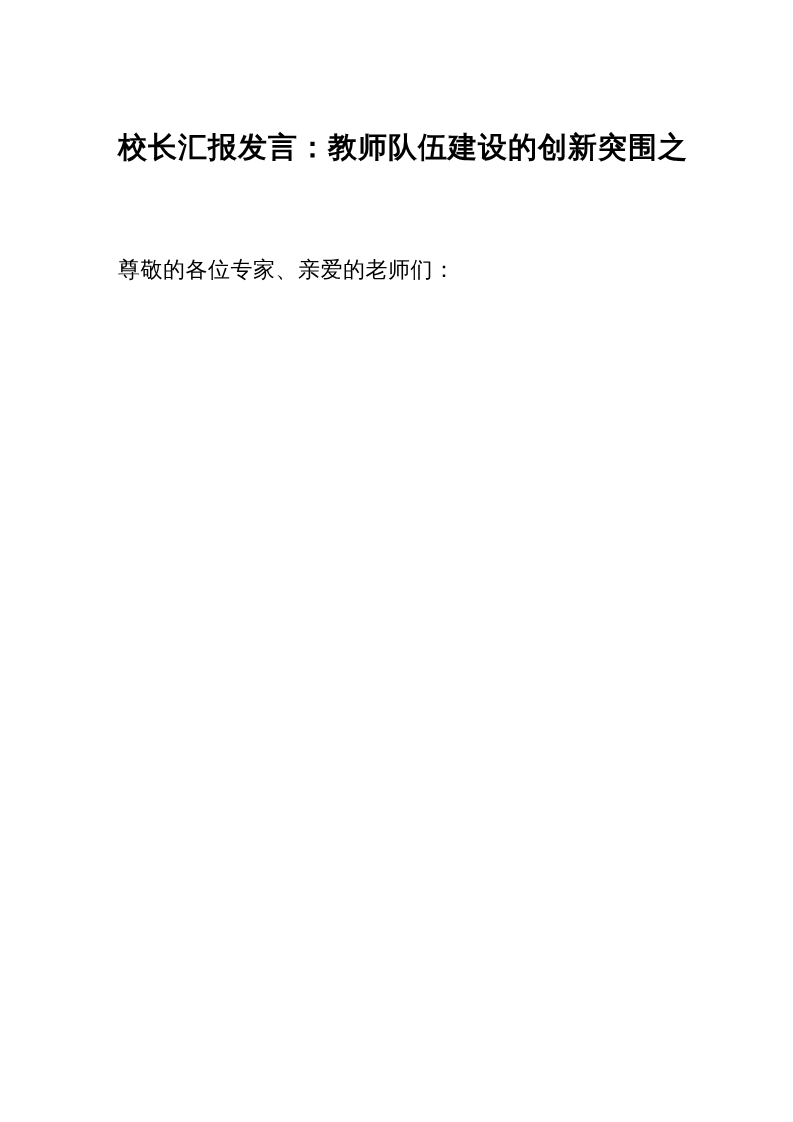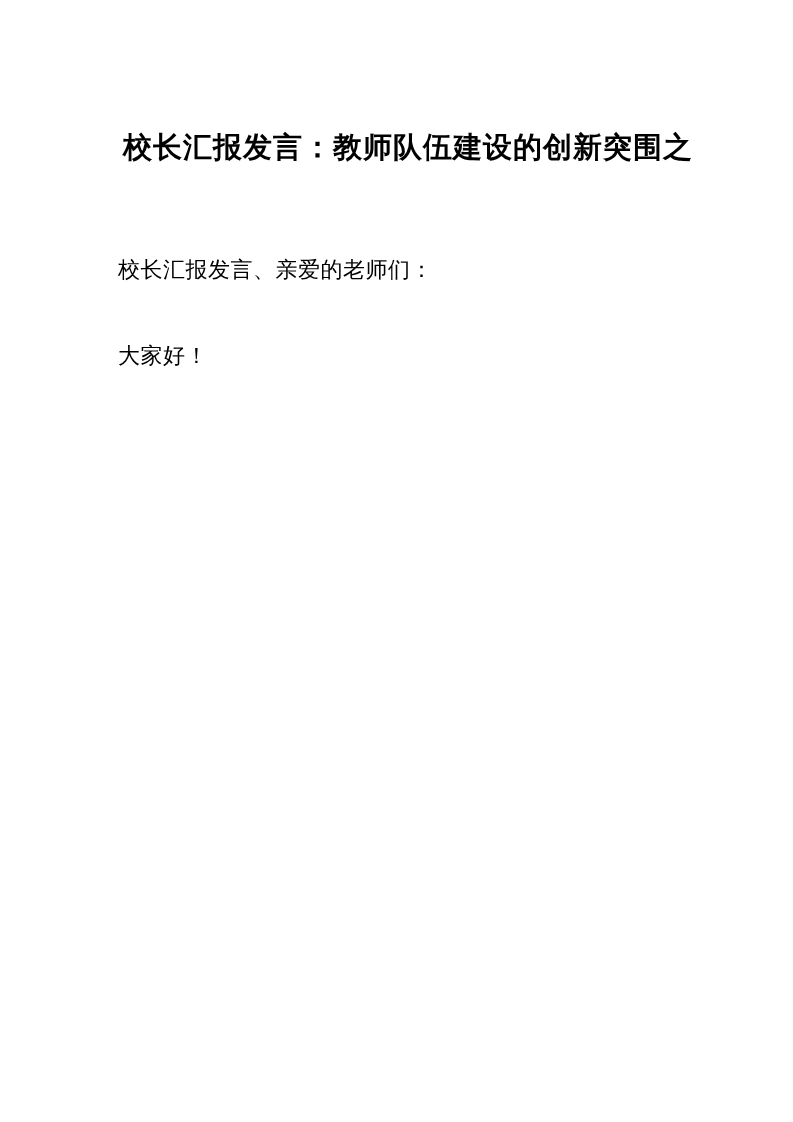--- a/index.html
+++ b/index.html
@@ -17,21 +17,20 @@
     box-sizing: border-box;
     padding: 99px 95px 0 118px;
     overflow: hidden;
     font-family: "Liberation Sans", sans-serif;
   }
   .doc-title {
     margin: 0 0 52px 0;
     font-size: 29px;
     font-weight: 800;
     line-height: 97px;
-    text-align: center;
     letter-spacing: 1px;
   }
   .doc-title .title-line {
     display: block;
   }
   .para {
     margin: 0 0 43px 0;
     font-size: 22px;
     font-weight: 400;
     line-height: 43px;
@@ -41,18 +40,17 @@
   }
 </style>
 </head>
 <body>
 
 <div class="page">
   <h1 class="doc-title">
     <span class="title-line">校长汇报发言：教师队伍建设的创新突围之</span>
   </h1>
 
-  <p class="para">校长汇报发言、亲爱的老师们：</p>
+  <p class="para">尊敬的各位专家、亲爱的老师们：</p>
 
-  <p class="para">大家好！</p>
 
 
 </div>
 
 </body></html>

